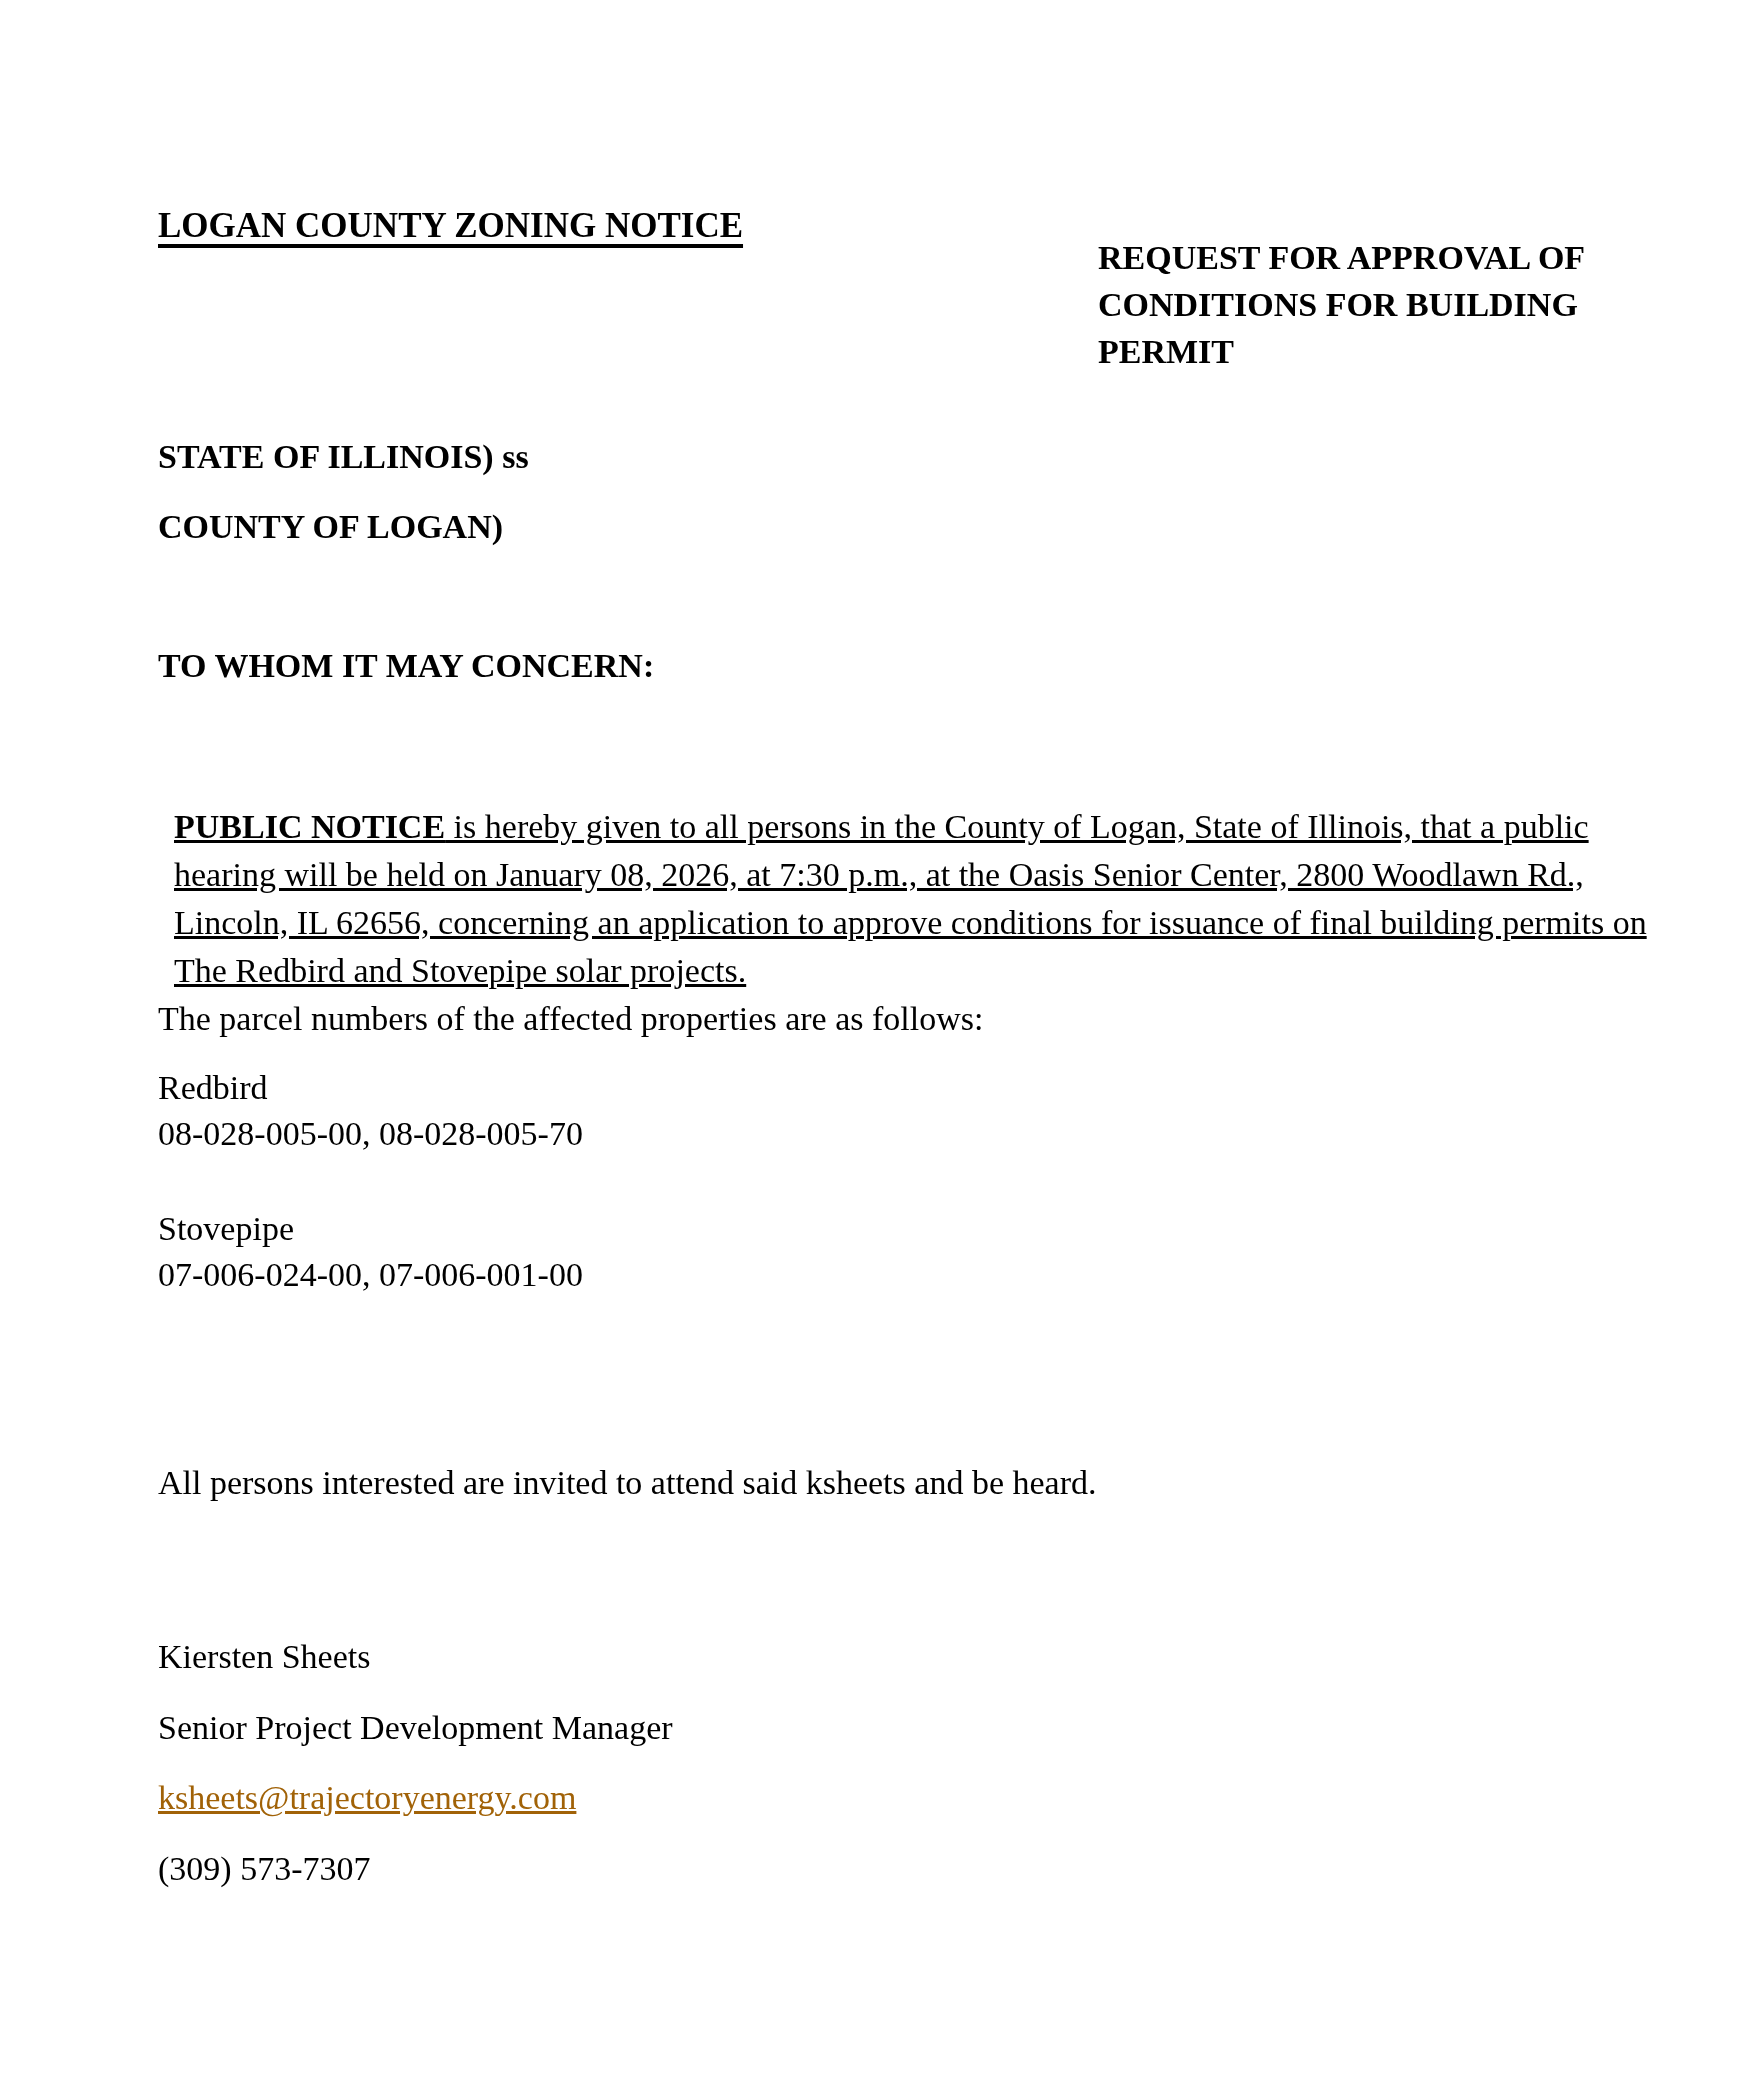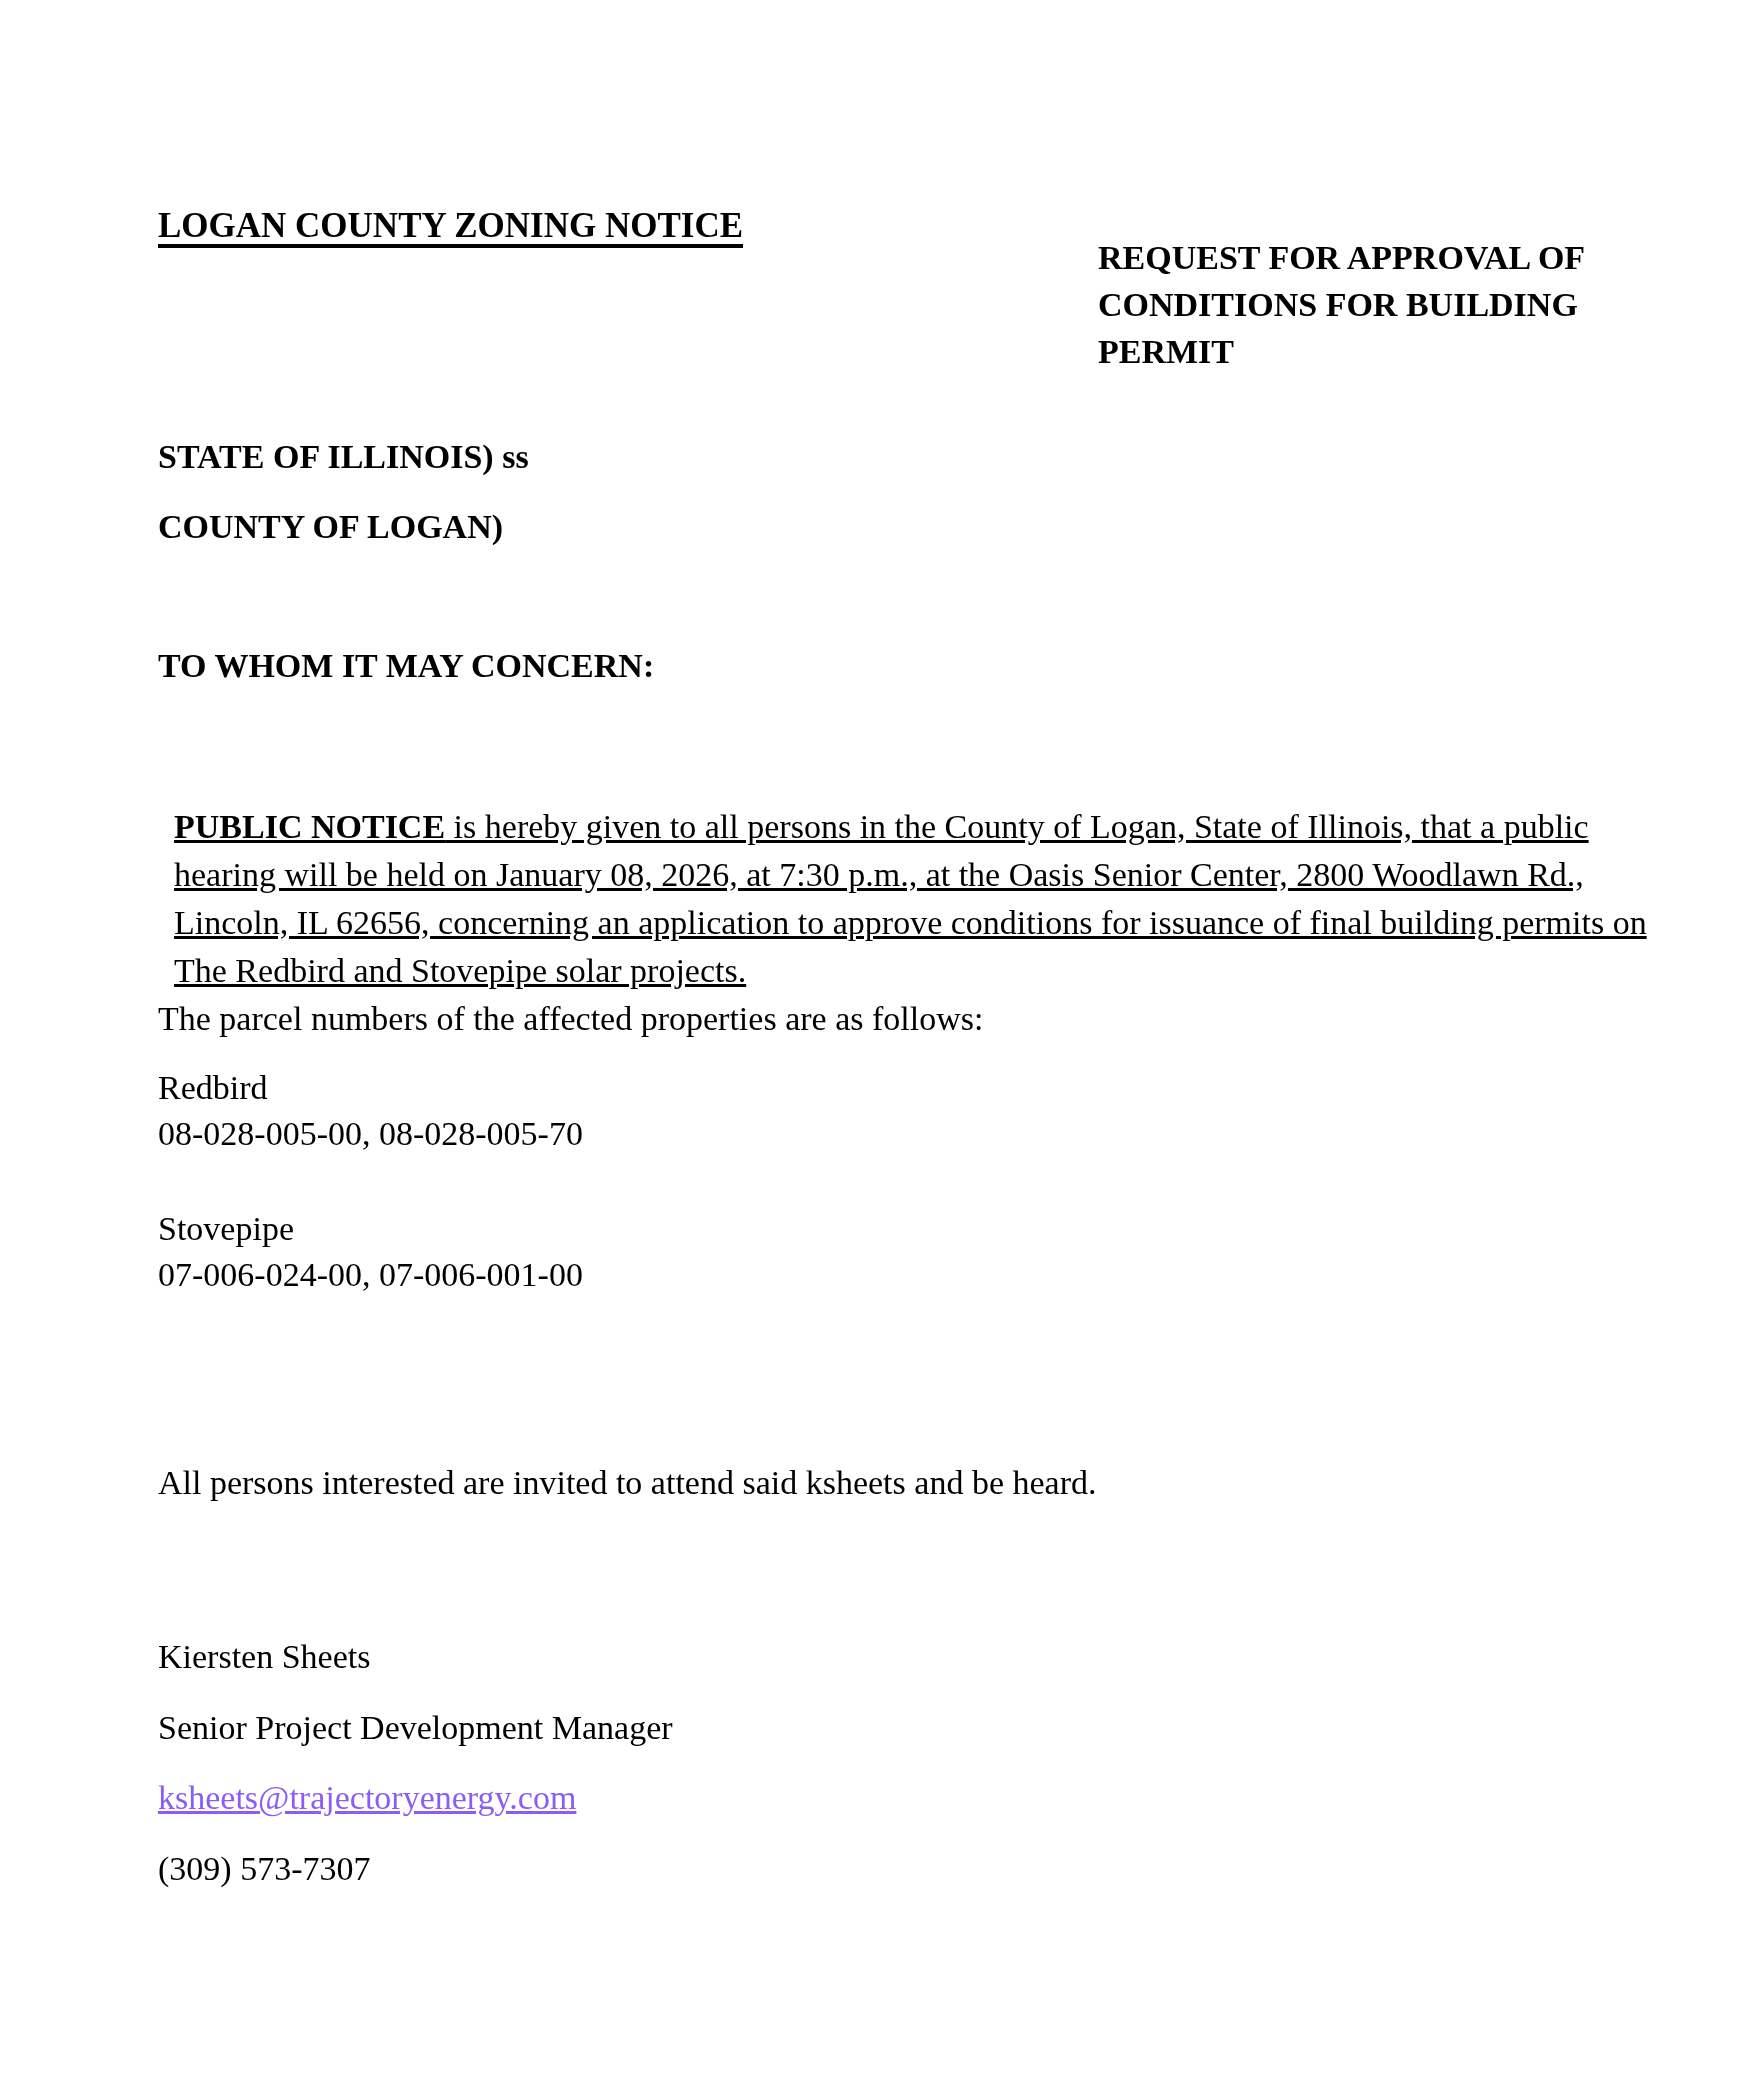--- a/index.html
+++ b/index.html
@@ -32,21 +32,21 @@
   .request-block {
     left: 1098px;
     width: 525px;
     font-weight: bold;
     line-height: 47px;
   }
   .single-line { line-height: 48px; }
   .para { line-height: 48px; margin: 16px; text-decoration: underline; }
   .parcel-group { line-height: 46px; }
   .email-link {
-    color: #8b5cf6;
+    color: #a16207;
     text-decoration: underline;
     text-decoration-thickness: 2.8px;
     line-height: 48px;
     cursor: pointer;
   }
 </style>
 </head>
 <body>
 
 <div class="page">

